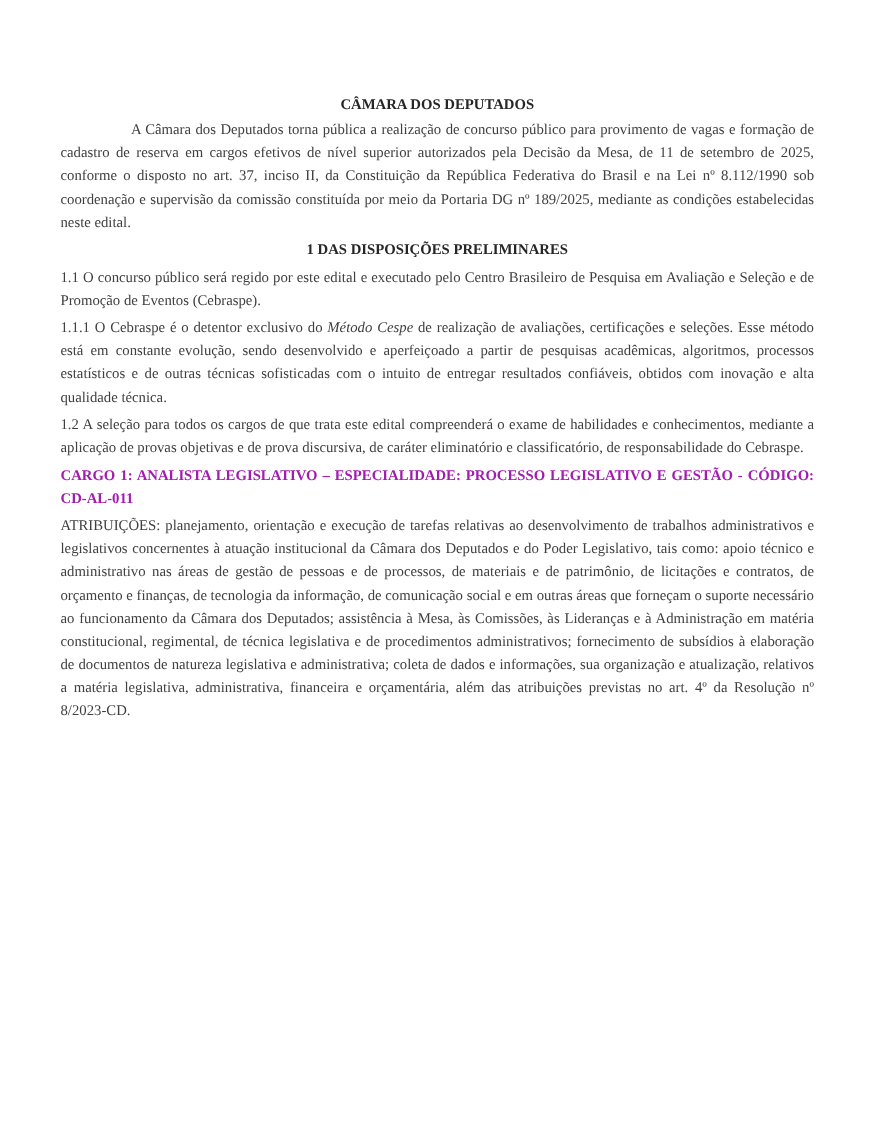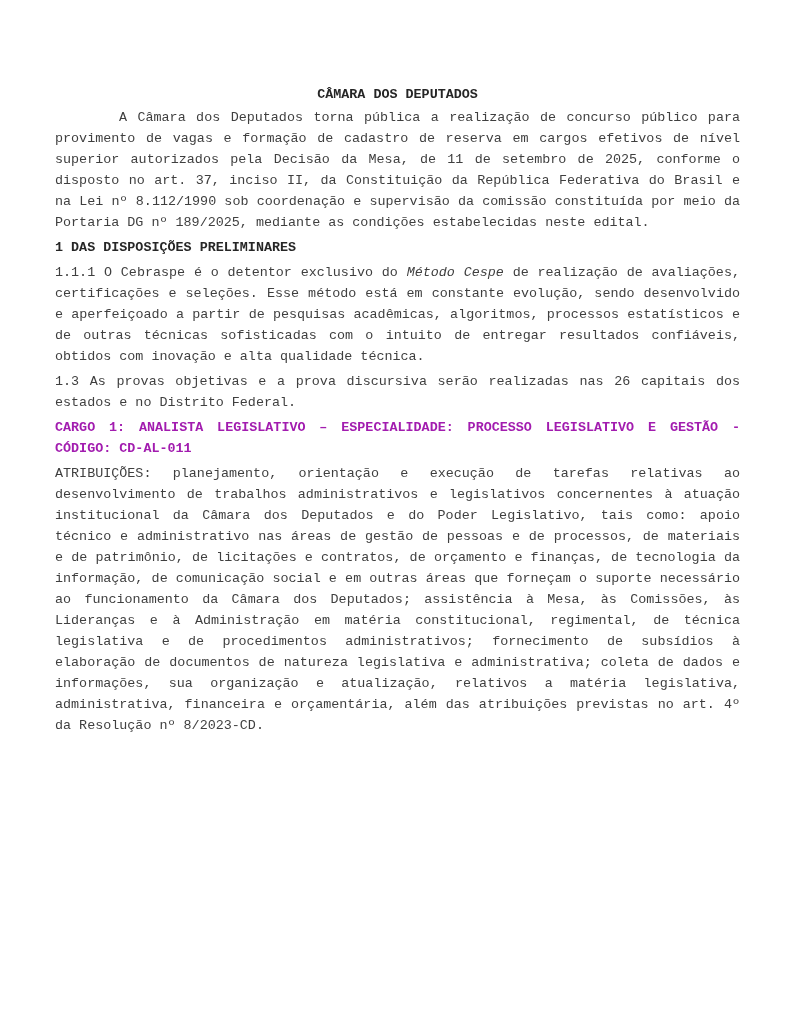--- a/index.html
+++ b/index.html
@@ -12,35 +12,35 @@
     height: 1024px;
     overflow: hidden;
   }
   .page {
     box-sizing: border-box;
     width: 792px;
     height: 1024px;
     background: #ffffff;
     padding: 84px 52px 0 55px;
     color: #3f3f3f;
-    font-family: Liberation Mono, monospace;
+    font-family: Liberation Serif, serif;
     font-size: 13.4px;
     line-height: 21px;
   }
   .heading-center {
     text-align: center;
     font-weight: bold;
     color: #262626;
     margin: 0 0 2px 0;
   }
   .heading-edital {
     margin-bottom: 26px;
   }
   .heading-left {
-    text-align: left;
+    text-align: center;
     font-weight: bold;
     color: #262626;
     margin: 0 0 4px 0;
   }
   .heading-justify {
     text-align: justify;
     font-weight: bold;
     color: #a21caf;
     margin: 0 0 4px 0;
   }
@@ -61,25 +61,26 @@
 <div class="page">
 
   <p class="heading-center">CÂMARA DOS DEPUTADOS</p>
 
 
 
   <p class="body-par first-indent">A Câmara dos Deputados torna pública a realização de concurso público para provimento de vagas e formação de cadastro de reserva em cargos efetivos de nível superior autorizados pela Decisão da Mesa, de 11 de setembro de 2025, conforme o disposto no art. 37, inciso II, da Constituição da República Federativa do Brasil e na Lei nº 8.112/1990 sob coordenação e supervisão da comissão constituída por meio da Portaria DG nº 189/2025, mediante as condições estabelecidas neste edital.</p>
 
   <p class="heading-left">1 DAS DISPOSIÇÕES PRELIMINARES</p>
 
+  <p class="body-par">1.1 O concurso público será regido por este edital e executado pelo Centro Brasileiro de Pesquisa em Avaliação e Seleção e de Promoção de Eventos (Cebraspe).</p>
 
   <p class="body-par"><span>1.1.1 O Cebraspe é o detentor exclusivo do </span><em class="italic-run">Método Cespe</em><span> de realização de avaliações, certificações e seleções. Esse método está em constante evolução, sendo desenvolvido e aperfeiçoado a partir de pesquisas acadêmicas, algoritmos, processos estatísticos e de outras técnicas sofisticadas com o intuito de entregar resultados confiáveis, obtidos com inovação e alta qualidade técnica.</span></p>
 
+  <p class="body-par">1.2 A seleção para todos os cargos de que trata este edital compreenderá o exame de habilidades e conhecimentos, mediante a aplicação de provas objetivas e de prova discursiva, de caráter eliminatório e classificatório, de responsabilidade do Cebraspe.</p>
 
-  <p class="body-par">1.3 As provas objetivas e a prova discursiva serão realizadas nas 26 capitais dos estados e no Distrito Federal.</p>
 
 
 
 
   <p class="heading-justify">CARGO 1: ANALISTA LEGISLATIVO – ESPECIALIDADE: PROCESSO LEGISLATIVO E GESTÃO - CÓDIGO: CD-AL-011</p>
 
 
   <p class="body-par">ATRIBUIÇÕES: planejamento, orientação e execução de tarefas relativas ao desenvolvimento de trabalhos administrativos e legislativos concernentes à atuação institucional da Câmara dos Deputados e do Poder Legislativo, tais como: apoio técnico e administrativo nas áreas de gestão de pessoas e de processos, de materiais e de patrimônio, de licitações e contratos, de orçamento e finanças, de tecnologia da informação, de comunicação social e em outras áreas que forneçam o suporte necessário ao funcionamento da Câmara dos Deputados; assistência à Mesa, às Comissões, às Lideranças e à Administração em matéria constitucional, regimental, de técnica legislativa e de procedimentos administrativos; fornecimento de subsídios à elaboração de documentos de natureza legislativa e administrativa; coleta de dados e informações, sua organização e atualização, relativos a matéria legislativa, administrativa, financeira e orçamentária, além das atribuições previstas no art. 4º da Resolução nº 8/2023-CD.</p>
 
 </div>

